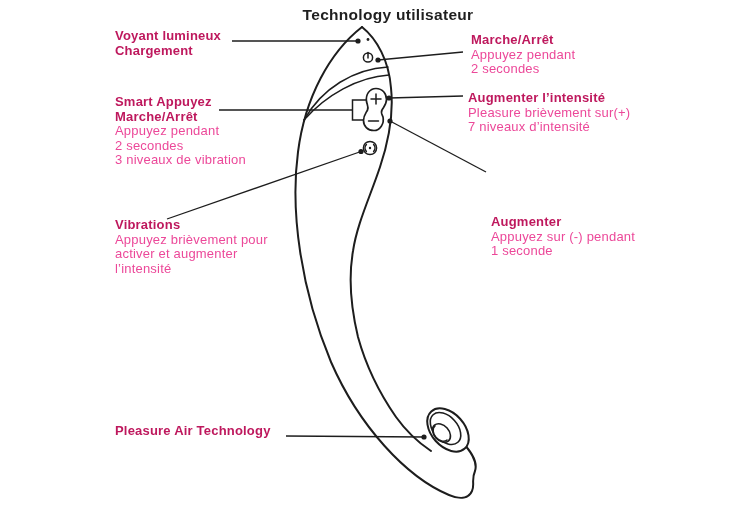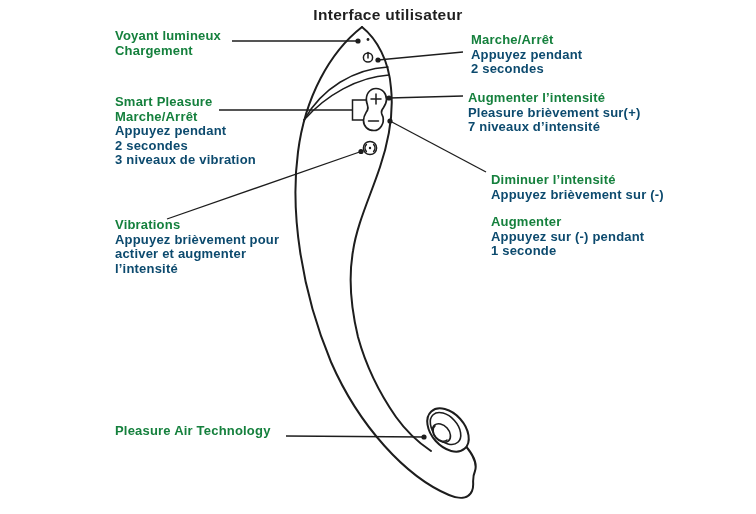--- a/index.html
+++ b/index.html
@@ -5,35 +5,35 @@
   html,body{margin:0;padding:0;background:#fff;}
   .stage{
     position:relative;width:756px;height:514px;background:#fff;overflow:hidden;
     font-family:"Liberation Sans",sans-serif;color:#3e3e3e;
   }
   .page-title{
     position:absolute;top:6px;left:388px;transform:translateX(-50%);
     font-size:15.5px;font-weight:bold;color:#1f1f1f;letter-spacing:.3px;white-space:nowrap;
   }
   .ann{position:absolute;font-size:13px;line-height:14.5px;letter-spacing:.2px;white-space:nowrap;}
-  .ann .t{font-weight:bold;color:#15803d;}
-  .ann .d{font-weight:bold;color:#0c4a6e;}
+  .ann .t{font-weight:bold;color:#be185d;}
+  .ann .d{font-weight:normal;color:#ec4899;}
   svg{position:absolute;left:0;top:0;}
   .stroke{fill:none;stroke:#1d1d1d;stroke-width:2;stroke-linecap:round;stroke-linejoin:round;}
   .thin{fill:none;stroke:#1d1d1d;stroke-width:1.5;stroke-linecap:round;}
   .callout{fill:none;stroke:#1d1d1d;stroke-width:1.3;}
   .dot{fill:#1d1d1d;stroke:none;}
   .whitefill{fill:#ffffff;stroke:#1d1d1d;}
 </style>
 </head>
 <body>
 
 <div class="stage">
 
-  <div class="page-title">Interface utilisateur</div>
+  <div class="page-title">Technology utilisateur</div>
 
   <svg width="756" height="514" viewBox="0 0 756 514">
 
     <g>
       <path class="callout" d="M232,41 L358,41"></path>
       <circle class="dot" cx="358" cy="41" r="2.6"></circle>
 
       <path class="callout" d="M378,60 L463,52"></path>
       <circle class="dot" cx="378" cy="60" r="2.6"></circle>
 
@@ -96,21 +96,21 @@
       </g>
     </g>
   </svg>
 
   <div class="ann" style="left:115px;top:29px">
     <div class="t">Voyant lumineux</div>
     <div class="t">Chargement</div>
   </div>
 
   <div class="ann" style="left:115px;top:95px">
-    <div class="t">Smart Pleasure</div>
+    <div class="t">Smart Appuyez</div>
     <div class="t">Marche/Arrêt</div>
     <div class="d">Appuyez pendant</div>
     <div class="d">2 secondes</div>
     <div class="d">3 niveaux de vibration</div>
   </div>
 
   <div class="ann" style="left:115px;top:424px">
     <div class="t">Pleasure Air Technology</div>
   </div>
 
@@ -126,24 +126,20 @@
     <div class="d">Appuyez pendant</div>
     <div class="d">2 secondes</div>
   </div>
 
   <div class="ann" style="left:468px;top:91px">
     <div class="t">Augmenter l’intensité</div>
     <div class="d">Pleasure brièvement sur(+)</div>
     <div class="d">7 niveaux d’intensité</div>
   </div>
 
-  <div class="ann" style="left:491px;top:173px">
-    <div class="t">Diminuer l’intensité</div>
-    <div class="d">Appuyez brièvement sur (-)</div>
-  </div>
 
   <div class="ann" style="left:491px;top:215px">
     <div class="t">Augmenter</div>
     <div class="d">Appuyez sur (-) pendant</div>
     <div class="d">1 seconde</div>
   </div>
 
 </div>
 
 </body></html>

